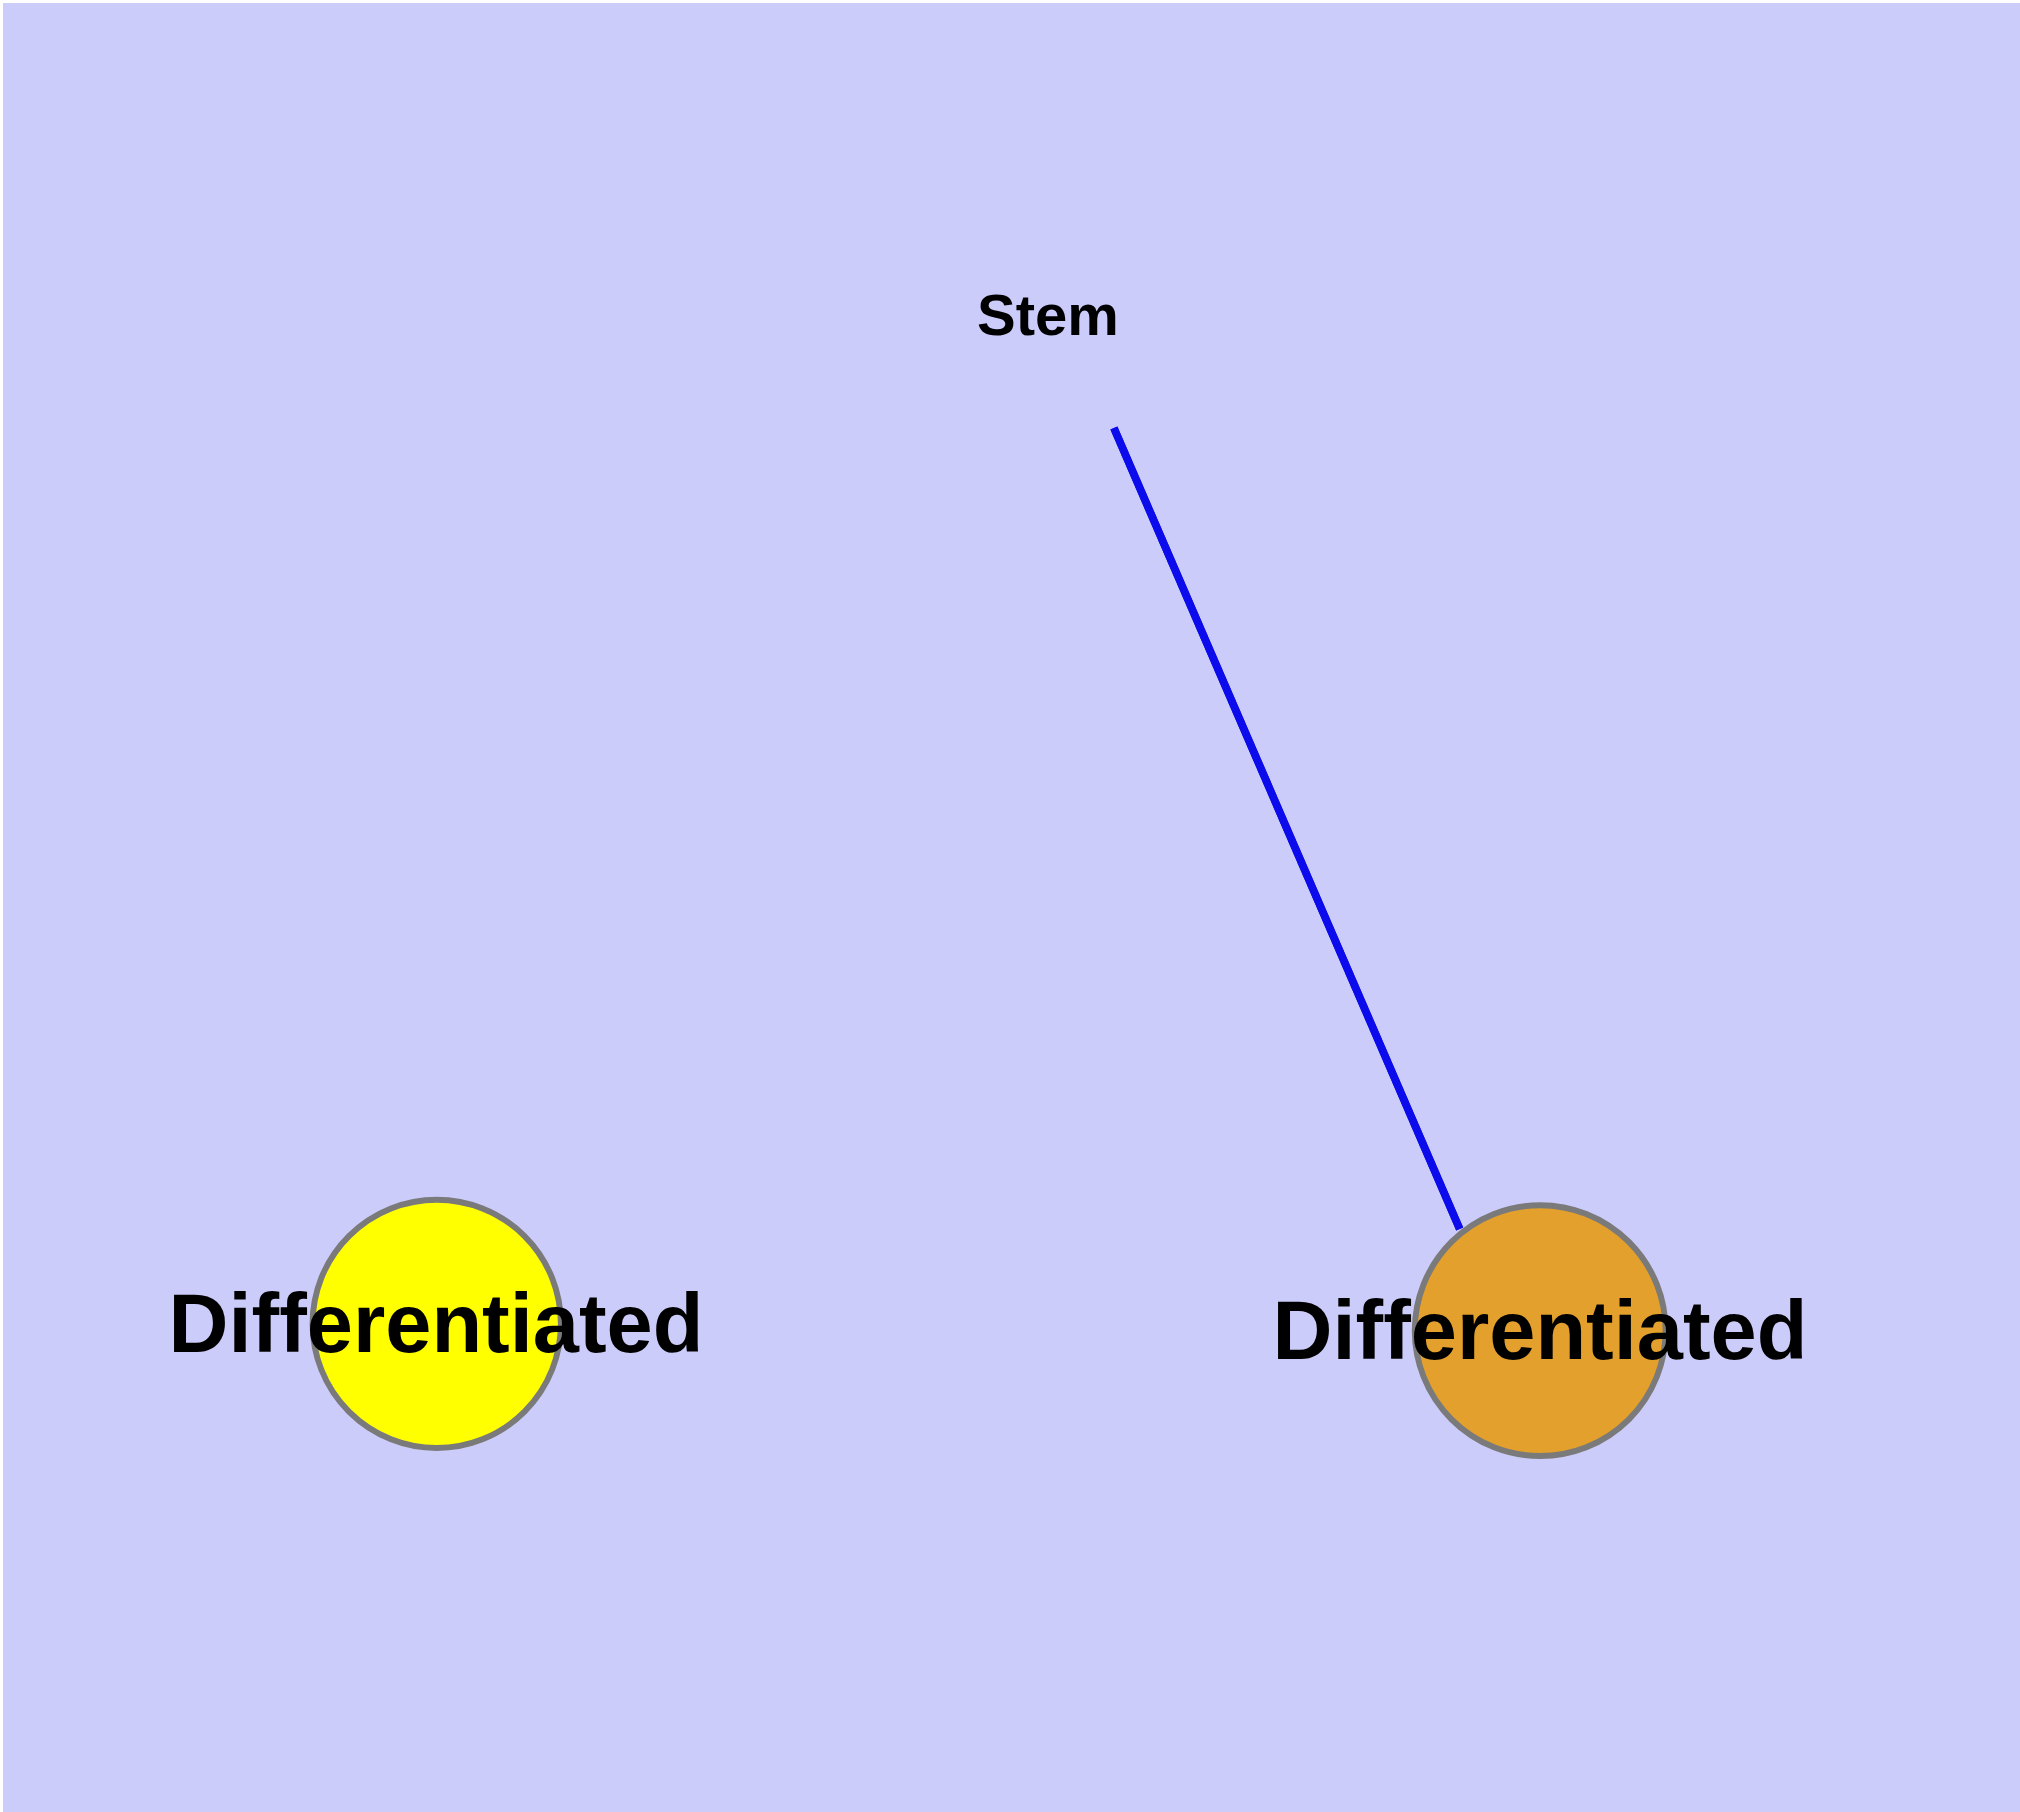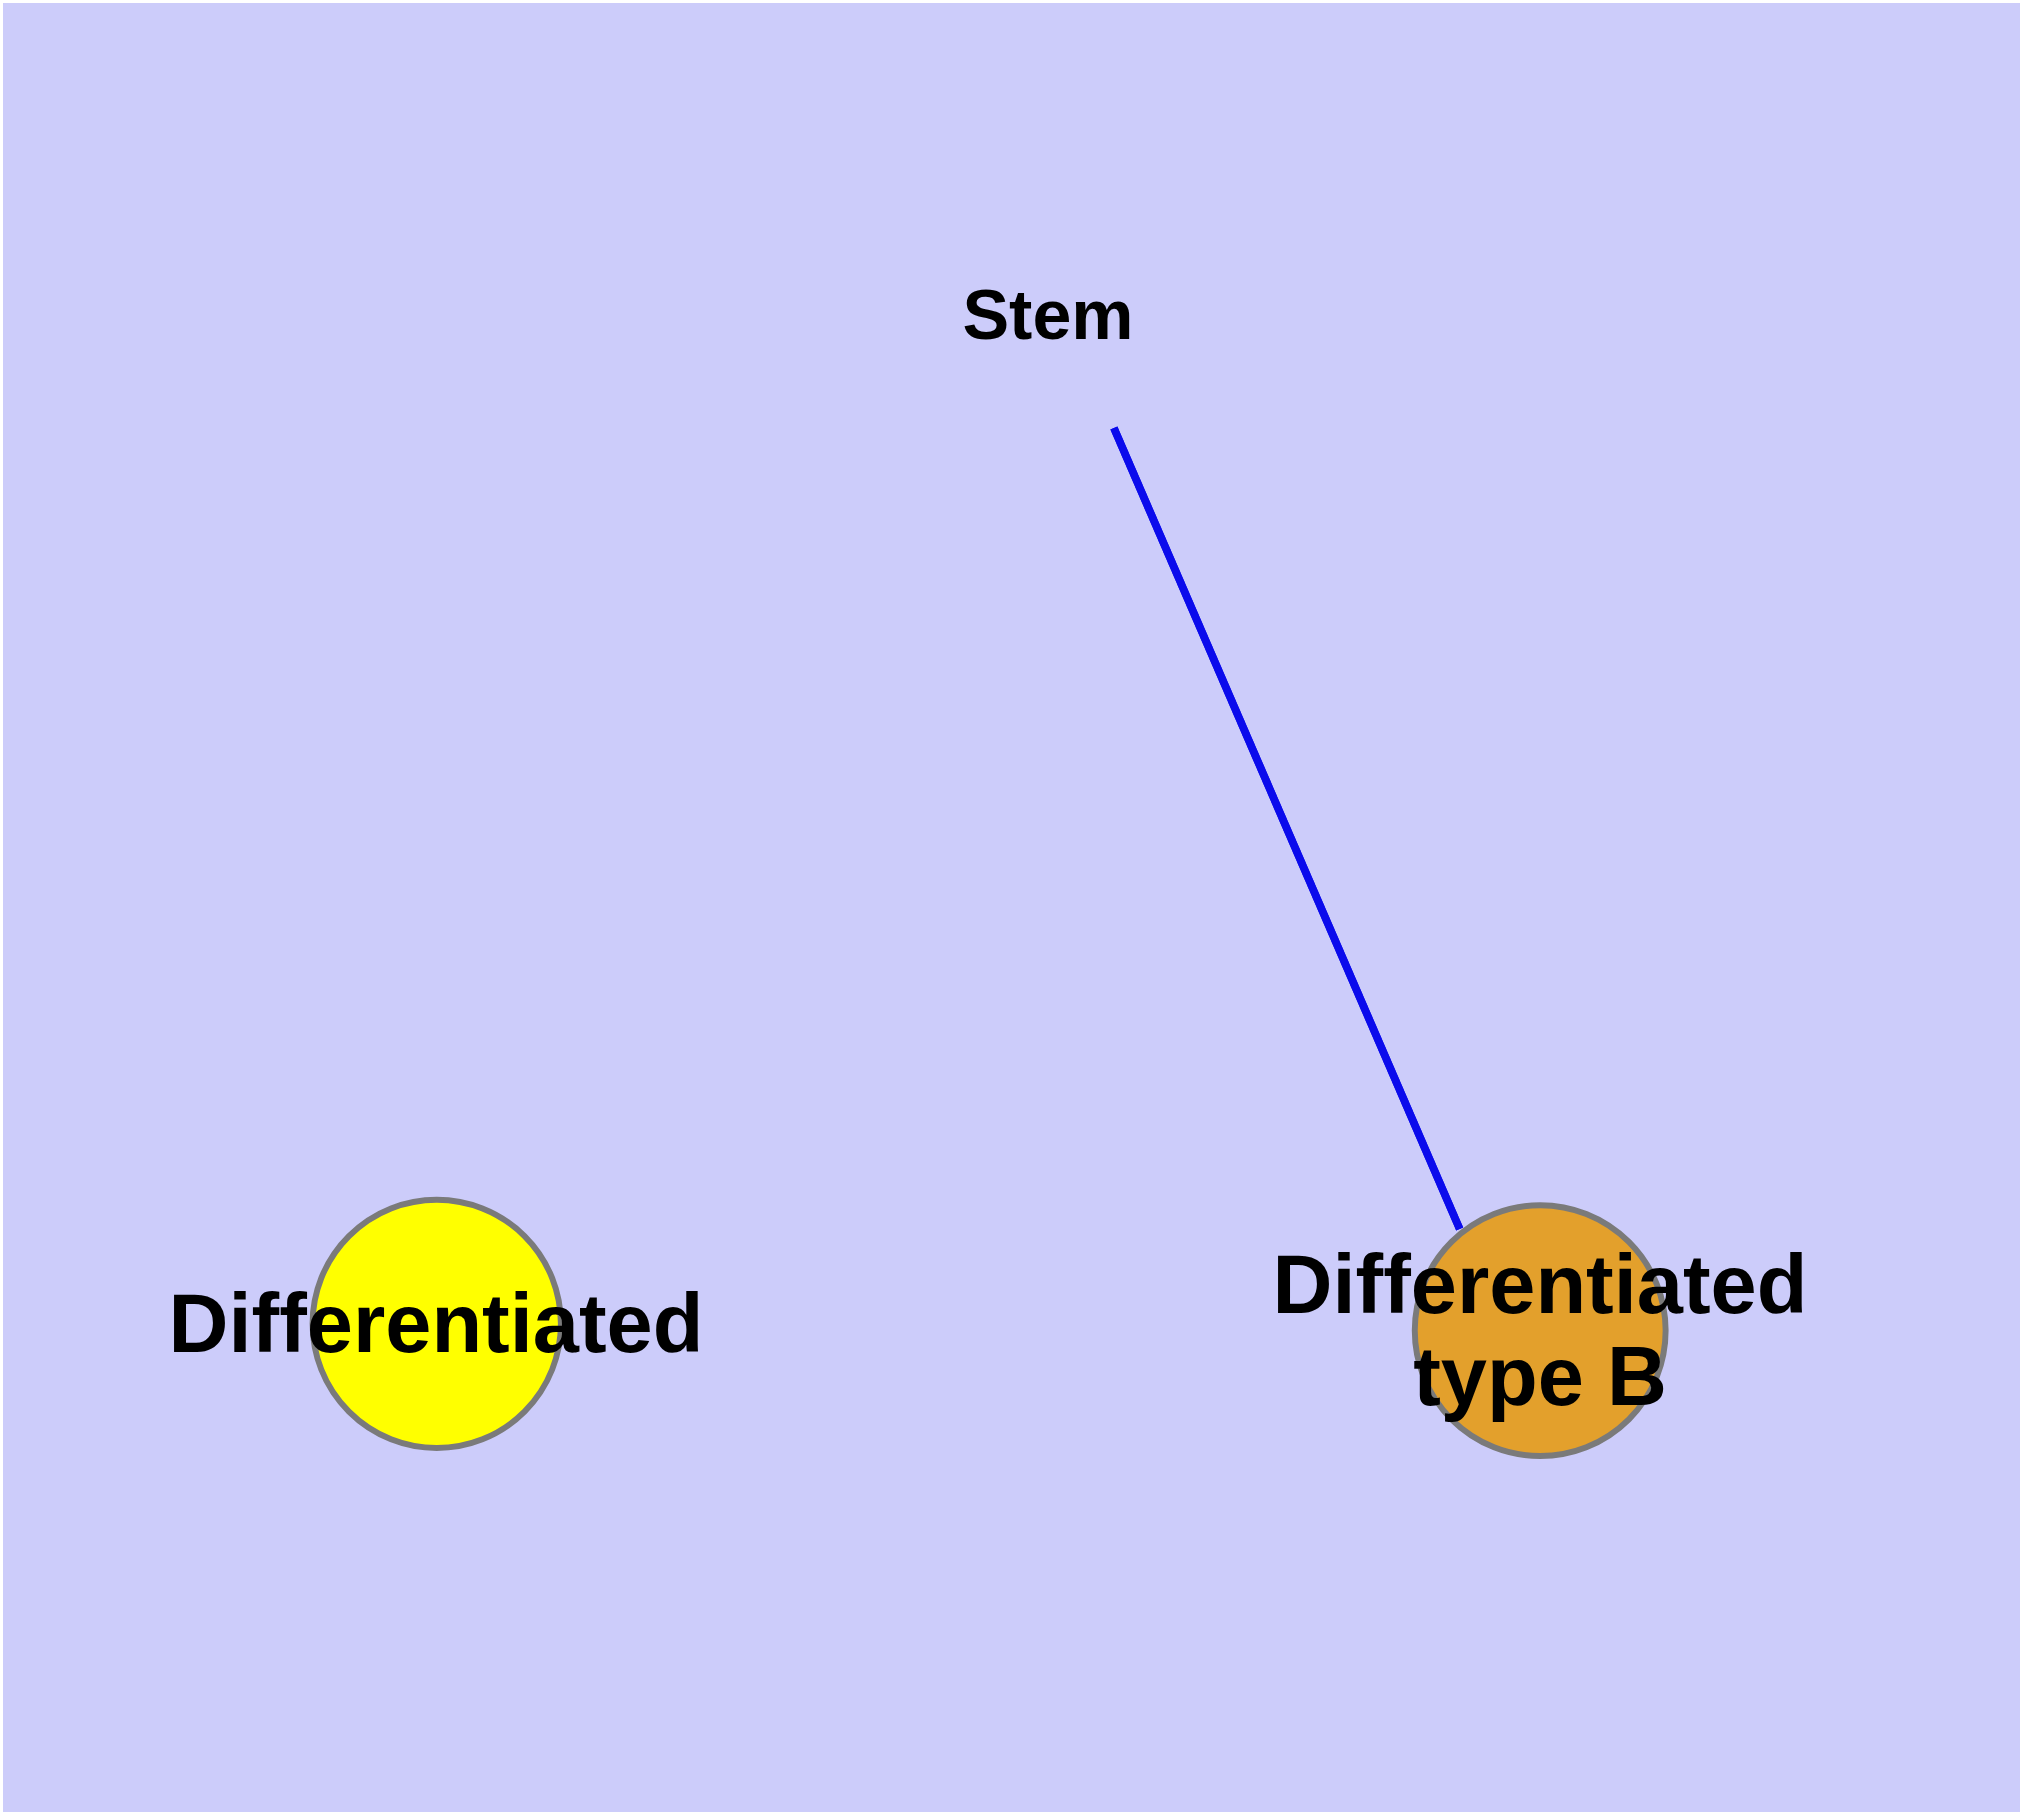--- a/index.html
+++ b/index.html
@@ -57,27 +57,26 @@
       <line x1="1314" y1="505" x2="1722" y2="1450" stroke="#0b0bec" stroke-width="9" stroke-linecap="butt"></line>
     </g>
 
     <g cx="1237" cy="372" r="146.5" fill="#9bf005" stroke="#7a7a7a" stroke-width="7">
       <circle cx="515" cy="1562" r="146.5" fill="#ffff00" stroke="#7a7a7a" stroke-width="7"></circle>
       <circle cx="1817" cy="1570" r="146.5" fill="#e3a02c" stroke="#7a7a7a" stroke-width="7"></circle>
       <circle cx="1817" cy="1570" r="148" fill="#e3a02c" stroke="#7a7a7a" stroke-width="7"></circle>
     </g>
   </svg>
 
-  <div class="node-label" style="left: 1048px; top: 315px; color: rgb(0, 0, 0); font-size: 70px;">
+  <div class="node-label" style="left: 1048px; top: 315px; color: rgb(0, 0, 0); font-size: 58px;">
     <div>Stem</div>
   </div>
 
   <div class="node-label" style="left: 436px; top: 1324px; color: rgb(0, 0, 0); font-size: 83px;">
     <div>Differentiated</div>
   </div>
 
   <div class="node-label" style="left: 1540px; top: 1331px; color: rgb(0, 0, 0); font-size: 83px;">
     <div>Differentiated</div>
-    <div>type B</div>
   </div>
 
 </div>
 
 
 </body></html>

